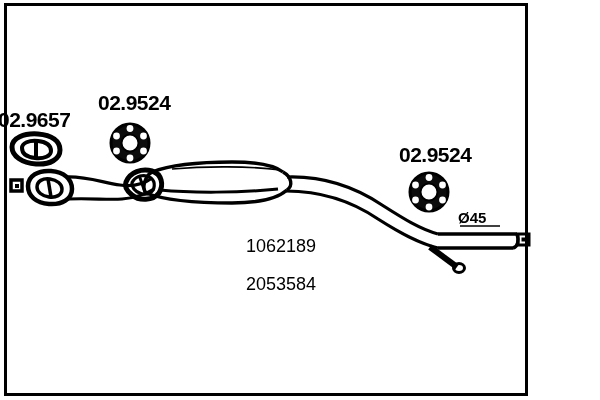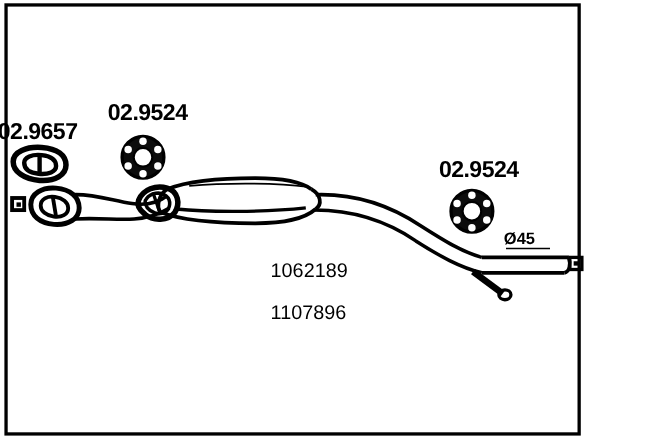--- a/index.html
+++ b/index.html
@@ -206,17 +206,17 @@
 
   <div class="lbl lbl-small" id="label-gasket-left">02.9657</div>
 
   <div class="lbl lbl-small" id="label-ring-left">02.9524</div>
 
   <div class="lbl lbl-small" id="label-ring-right">02.9524</div>
 
 
   <div class="lbl lbl-ref" id="label-ref-1">1062189</div>
 
-  <div class="lbl lbl-ref" id="label-ref-2">1107896</div>
+  <div class="lbl lbl-ref" id="label-ref-2">2053584</div>
 
   <div class="lbl lbl-dia" id="label-diameter">Ø45</div>
 
 </div>
 
 </body></html>

